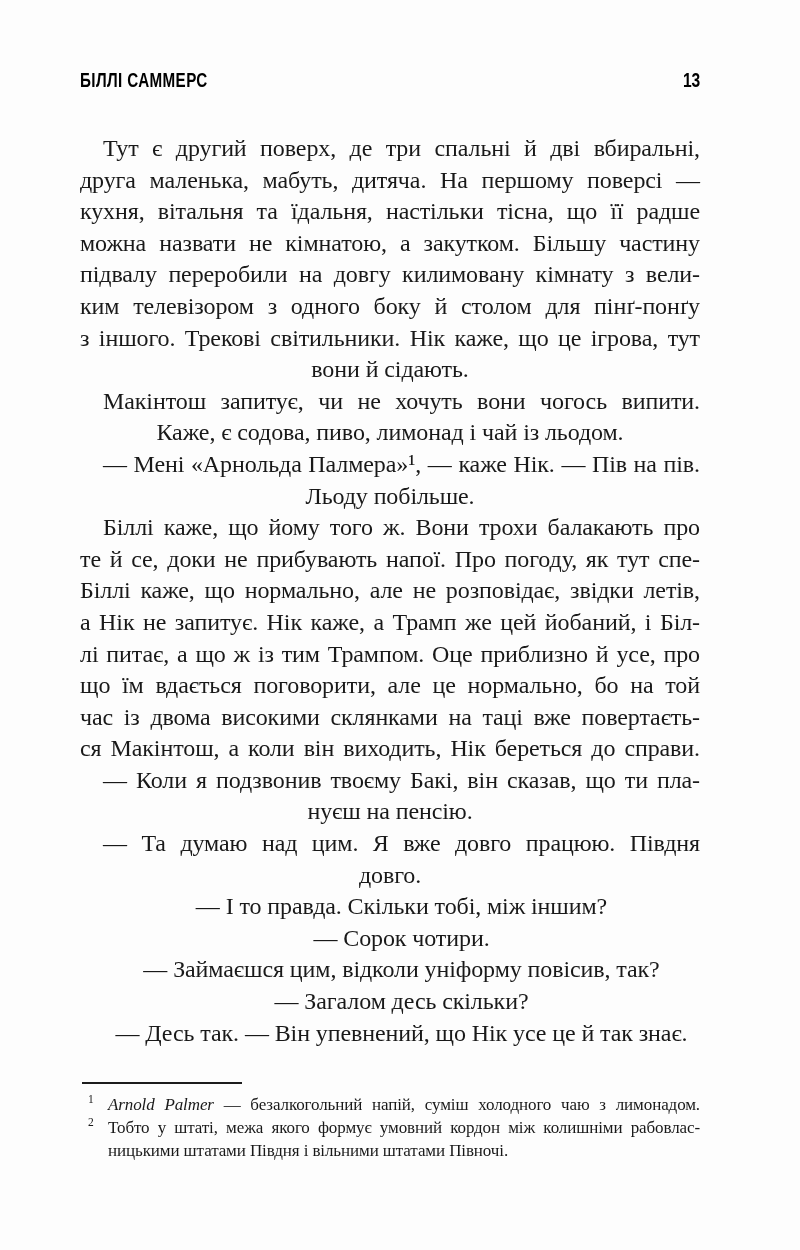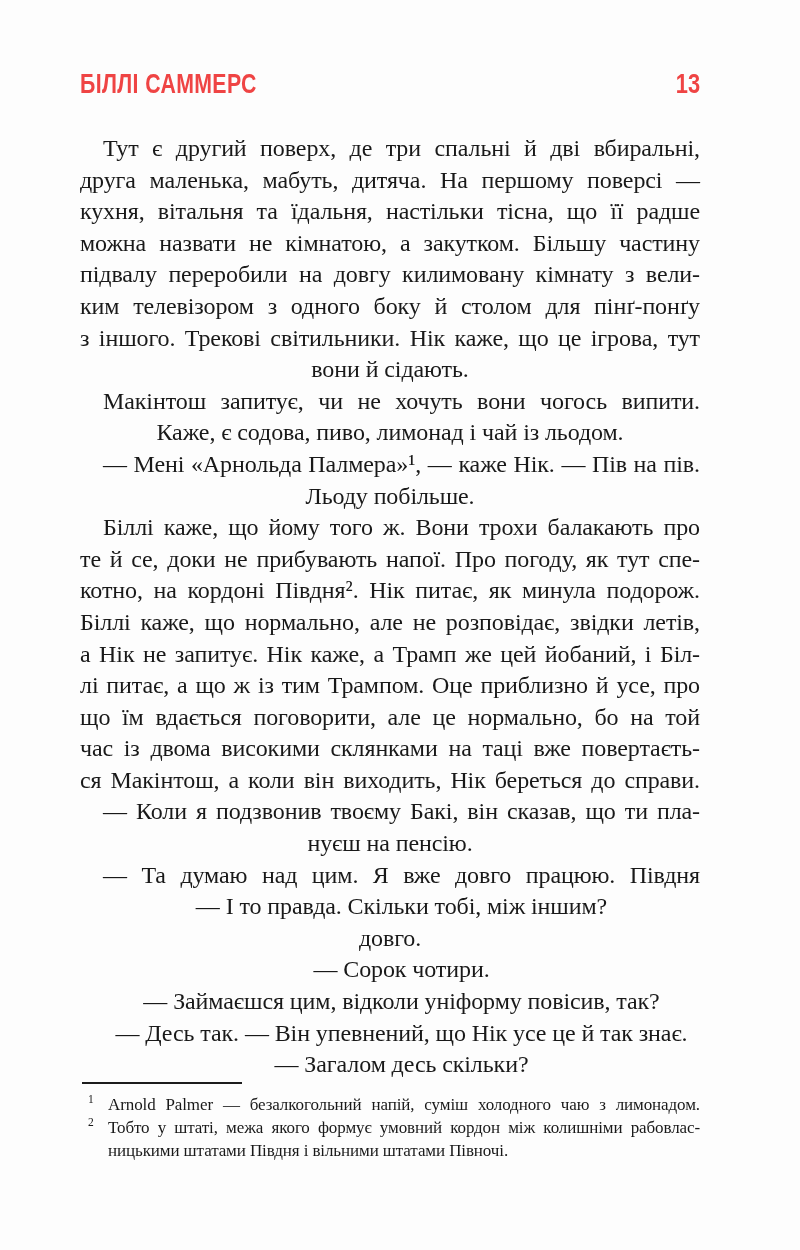--- a/index.html
+++ b/index.html
@@ -22,23 +22,23 @@
   .header {
     position: absolute;
     top: 70px;
     left: 80px;
     right: 100px;
     display: flex;
     justify-content: space-between;
     align-items: flex-start;
     font-family: "Liberation Sans", "DejaVu Sans", sans-serif;
     font-weight: 700;
-    font-size: 28px;
+    font-size: 20px;
     line-height: 1;
-    color: #ef4444;
+    color: #000000;
   }
   .running-title {
     transform: scaleX(0.76);
     transform-origin: left center;
     letter-spacing: 0.5px;
     white-space: nowrap;
   }
   .page-number {
     transform: scaleX(0.78);
     transform-origin: right center;
@@ -76,21 +76,21 @@
   }
   .fn-line { position: relative; padding-left: 28px; }
   .fn-line.justify { text-align: justify; text-align-last: justify; }
   .fn-marker {
     position: absolute;
     left: 8px;
     top: 1px;
     font-size: 11.5px;
     line-height: 1;
   }
-  .italic { }
+  .italic { font-style: italic; }
 </style>
 </head>
 <body>
 
 <div class="page">
   <div class="header">
     <div class="running-title">БІЛЛІ САММЕРС</div>
     <div class="page-number">13</div>
   </div>
 
@@ -102,36 +102,35 @@
       <div class="line justify">підвалу переробили на довгу килимовану кімнату з вели-</div>
       <div class="line justify">ким телевізором з одного боку й столом для пінґ-понґу</div>
       <div class="line justify">з іншого. Трекові світильники. Нік каже, що це ігрова, тут</div>
       <div class="line">вони й сідають.</div>
       <div class="line justify indent">Макінтош запитує, чи не хочуть вони чогось випити.</div>
       <div class="line">Каже, є содова, пиво, лимонад і чай із льодом.</div>
       <div class="line justify indent">— Мені «Арнольда Палмера»¹, — каже Нік. — Пів на пів.</div>
       <div class="line">Льоду побільше.</div>
       <div class="line justify indent">Біллі каже, що йому того ж. Вони трохи балакають про</div>
       <div class="line justify">те й се, доки не прибувають напої. Про погоду, як тут спе-</div>
-      <div class="line justify">котно, на кордоні Півдня². Нік питає, як минула подорож.</div>
       <div class="line justify">Біллі каже, що нормально, але не розповідає, звідки летів,</div>
       <div class="line justify">а Нік не запитує. Нік каже, а Трамп же цей йобаний, і Біл-</div>
       <div class="line justify">лі питає, а що ж із тим Трампом. Оце приблизно й усе, про</div>
       <div class="line justify">що їм вдається поговорити, але це нормально, бо на той</div>
       <div class="line justify">час із двома високими склянками на таці вже повертаєть-</div>
       <div class="line justify">ся Макінтош, а коли він виходить, Нік береться до справи.</div>
       <div class="line justify indent">— Коли я подзвонив твоєму Бакі, він сказав, що ти пла-</div>
       <div class="line">нуєш на пенсію.</div>
       <div class="line justify indent">— Та думаю над цим. Я вже довго працюю. Півдня</div>
+      <div class="line">довго.</div>
       <div class="line indent">— І то правда. Скільки тобі, між іншим?</div>
-      <div class="line">довго.</div>
       <div class="line indent">— Сорок чотири.</div>
       <div class="line indent">— Займаєшся цим, відколи уніформу повісив, так?</div>
+      <div class="line indent">— Загалом десь скільки?</div>
       <div class="line indent">— Десь так. — Він упевнений, що Нік усе це й так знає.</div>
-      <div class="line indent">— Загалом десь скільки?</div>
     </div>
 
   <div class="fn-rule"></div>
 
   <div class="footnotes">
       <div class="fn-line justify"><span class="fn-marker">1</span><span class="italic">Arnold Palmer</span><span> — безалкогольний напій, суміш холодного чаю з лимонадом.</span></div>
       <div class="fn-line justify"><span class="fn-marker">2</span><span>Тобто у штаті, межа якого формує умовний кордон між колишніми рабовлас-</span></div>
       <div class="fn-line"><span>ницькими штатами Півдня і вільними штатами Півночі.</span></div>
     </div>
 </div>

